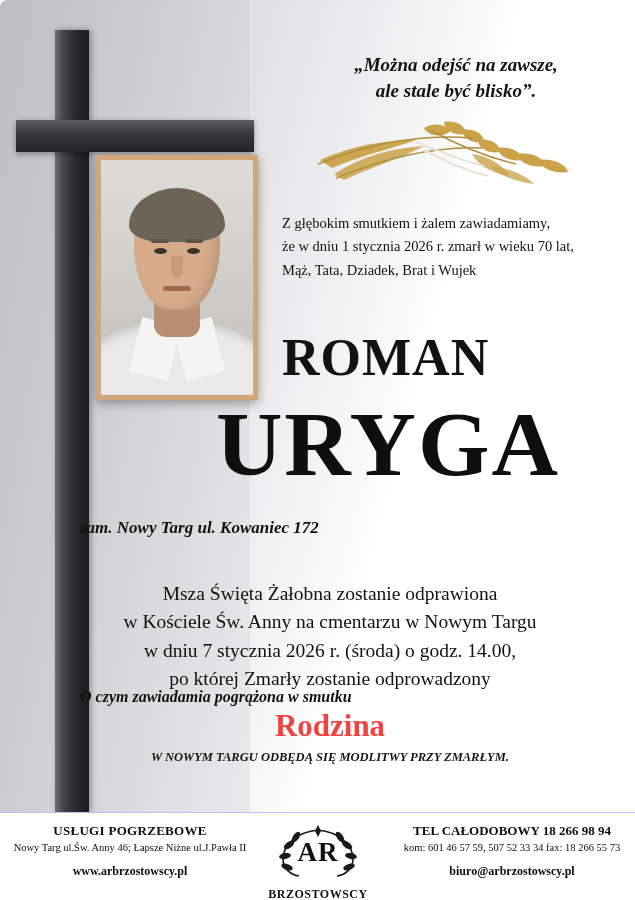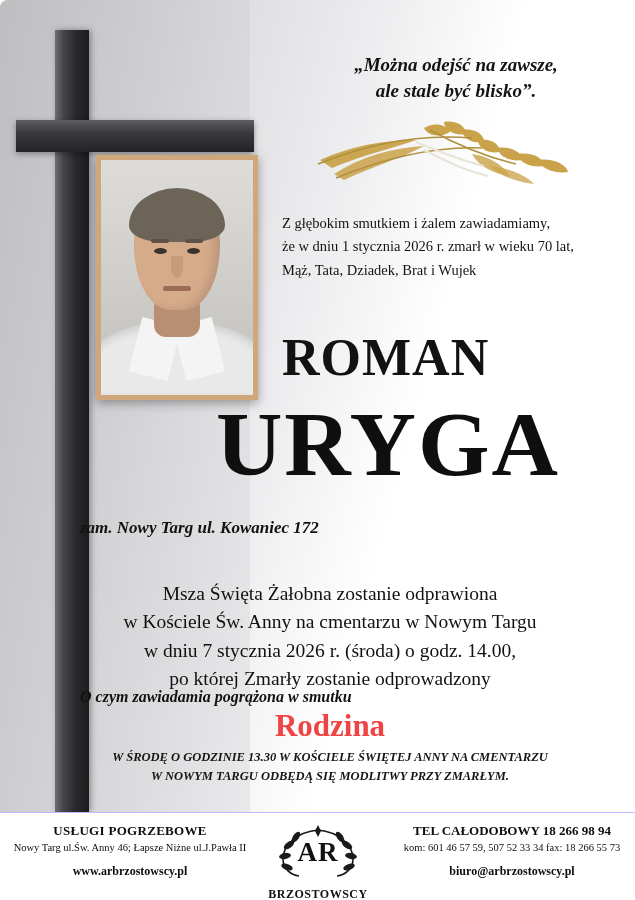--- a/index.html
+++ b/index.html
@@ -390,21 +390,20 @@
     <div>Msza Święta Żałobna zostanie odprawiona</div>
     <div>w Kościele Św. Anny na cmentarzu w Nowym Targu</div>
     <div>w dniu 7 stycznia 2026 r. (środa) o godz. 14.00,</div>
     <div>po której Zmarły zostanie odprowadzony</div>
   </div>
 
   <div class="inform">O czym zawiadamia pogrążona w smutku</div>
   <div class="family">Rodzina</div>
 
   <div class="prayer">
-    <div>W ŚRODĘ O GODZINIE 13.30 W KOŚCIELE ŚWIĘTEJ ANNY NA CMENTARZU</div>
     <div>W NOWYM TARGU ODBĘDĄ SIĘ MODLITWY PRZY ZMARŁYM.</div>
   </div>
 
   <div class="footer">
 
     <div class="footer-left">
       <div class="fl-title">USŁUGI POGRZEBOWE</div>
       <div class="fl-addr">Nowy Targ ul.Św. Anny 46; Łapsze Niżne ul.J.Pawła  II</div>
       <div class="fl-www">www.arbrzostowscy.pl</div>
     </div>

